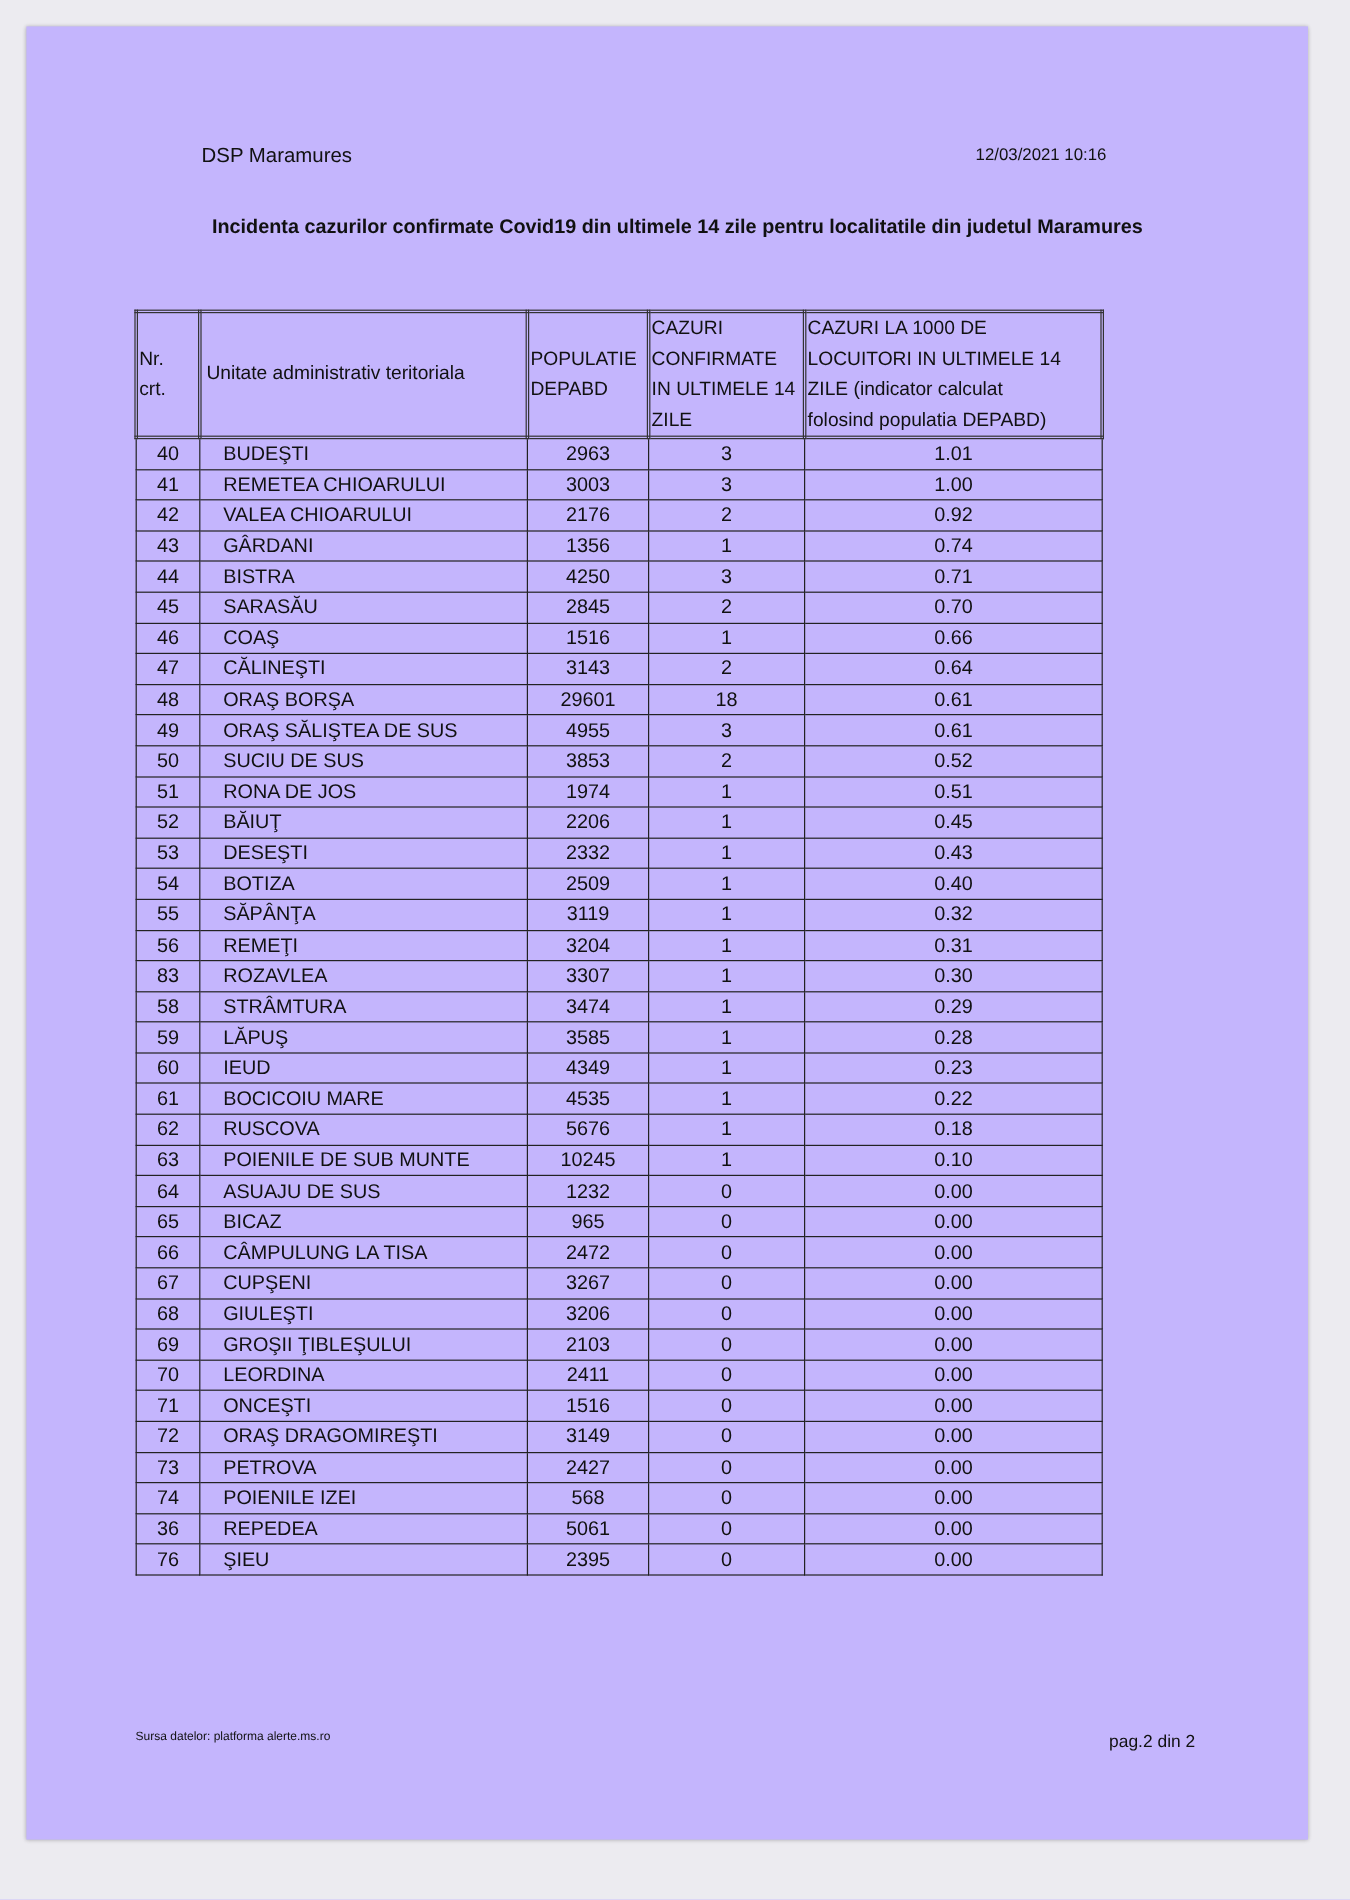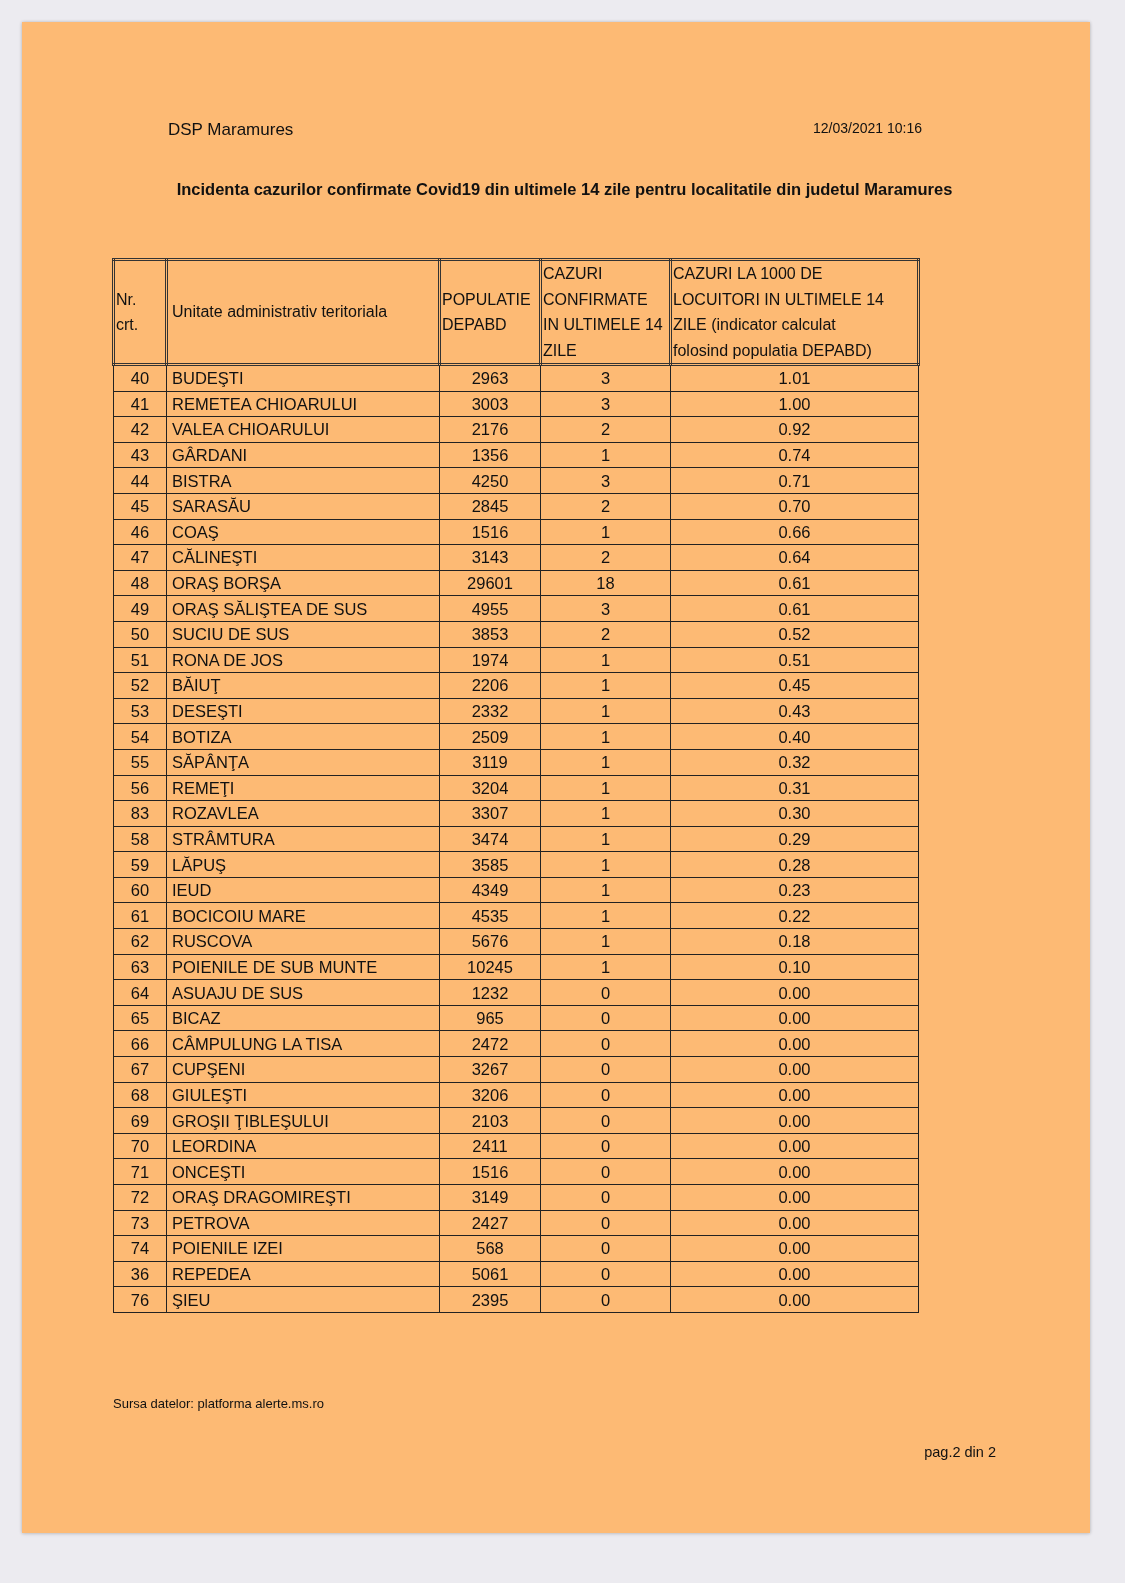--- a/index.html
+++ b/index.html
@@ -8,21 +8,21 @@
     background: #ecebf0;
     position: relative;
     overflow: hidden;
     font-family: "Liberation Sans", sans-serif;
     color: #111;
   }
   .page {
     position: absolute;
     left: 22px; top: 22px;
     width: 1068px; height: 1511px;
-    background: #fdba74;
+    background: #c4b5fd;
     box-shadow: 0 0 3px rgba(0,0,0,0.18), 0 1px 4px rgba(0,0,0,0.10);
   }
   .hdr-left {
     position: absolute; left: 146px; top: 98px;
     font-size: 17px;
   }
   .hdr-right {
     position: absolute; right: 168px; top: 98px;
     font-size: 14px;
   }
@@ -56,25 +56,25 @@
   table.t th.unit { text-align: left; padding-left: 4px; }
   table.t td {
     border: 1px solid #222;
     height: 24.6px;
     padding: 0;
     line-height: 24px;
     text-align: center;
     white-space: nowrap;
     overflow: hidden;
   }
-  table.t td.name { text-align: left; padding-left: 5px; }
+  table.t td.name { text-align: left; padding-left: 19px; }
   table.t tbody tr:first-child td { border-top: 2px solid #222; }
   .footer-left {
-    position: absolute; left: 91px; top: 1374px;
-    font-size: 13px;
+    position: absolute; left: 91px; top: 1420px;
+    font-size: 10px;
   }
   .footer-right {
     position: absolute; right: 94px; top: 1422px;
     font-size: 14.5px;
   }
 </style>
 </head>
 <body>
 
 <div class="page">

